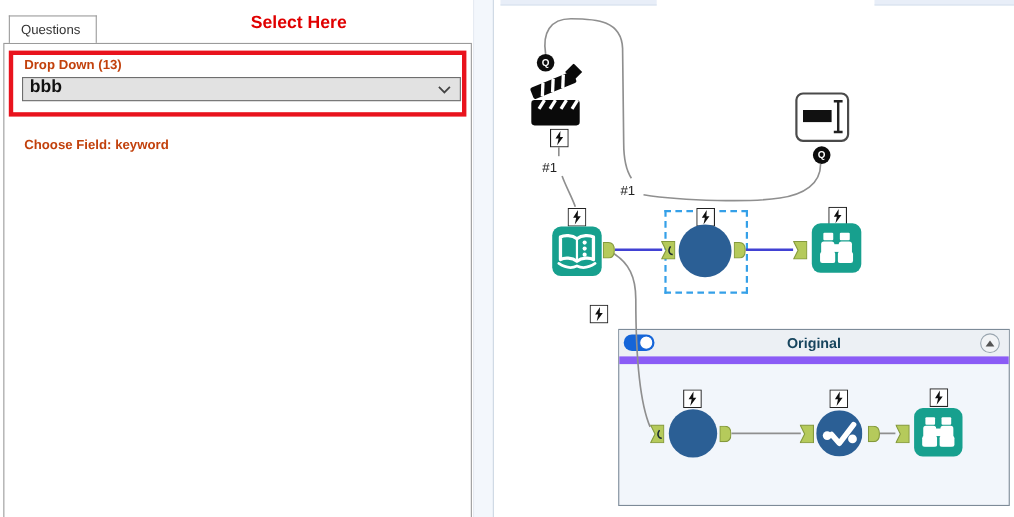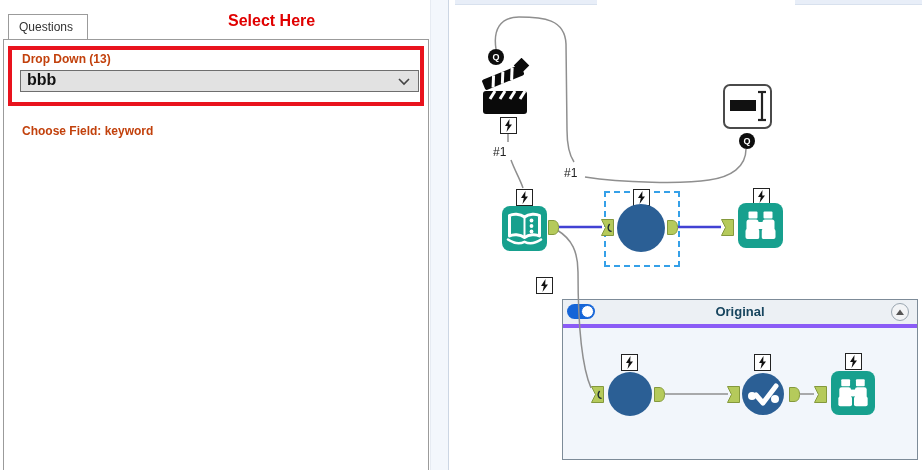--- a/index.html
+++ b/index.html
@@ -37,21 +37,21 @@
   .macro{border-radius:50%;background:#2b5f95;z-index:3;}
   .conn-label{font-size:12px;color:#222;z-index:3;}
   .update-value{left:541px;top:57px;width:102px;height:22px;border:2px solid #b5b5b5;color:#8d9caa;
     font-size:13px;font-weight:bold;line-height:22px;padding-left:6px;z-index:1;background:transparent;}
   .textbox-tool{left:723px;top:84px;width:49px;height:45px;background:#fff;border:2px solid #4a4a4a;border-radius:7px;box-sizing:border-box;z-index:3;}
   .sel-box{left:604px;top:191px;width:76px;height:76px;border:2px dashed #35a0e8;box-sizing:border-box;z-index:1;}
   .anchor{z-index:3;}
 
   
   .container{left:562px;top:299px;width:356px;height:161px;border:1px solid #7d8b98;background:#f2f6fb;box-sizing:border-box;z-index:0;}
-  .container-header{position:absolute;left:0;top:0;width:100%;height:24px;background:#ecf0f4;border-bottom:4px solid #8b5cf6;}
+  .container-header{position:absolute;left:0;top:0;width:100%;height:24px;background:#ecf0f4;border-bottom:7px solid #8b5cf6;}
   .container-title{position:absolute;left:0;top:4px;width:100%;text-align:center;font-size:13px;font-weight:bold;color:#17455e;}
   .toggle{position:absolute;left:4px;top:4px;width:28px;height:15px;background:#1565d8;border-radius:8px;z-index:3;}
   .toggle-knob{position:absolute;left:14px;top:1px;width:13px;height:13px;background:#fff;border-radius:50%;border:1px solid #1565d8;box-sizing:border-box;}
   .collapse-btn{position:absolute;right:8px;top:3px;width:18px;height:18px;border-radius:50%;background:#f2f4f6;border:1px solid #9aa6b0;
     display:flex;align-items:center;justify-content:center;box-sizing:border-box;z-index:3;}
 </style>
 </head>
 <body>
 
 <div class="screen">

